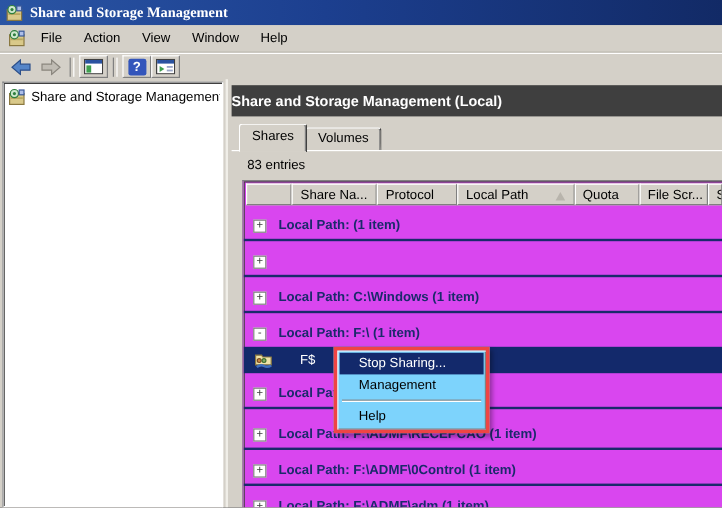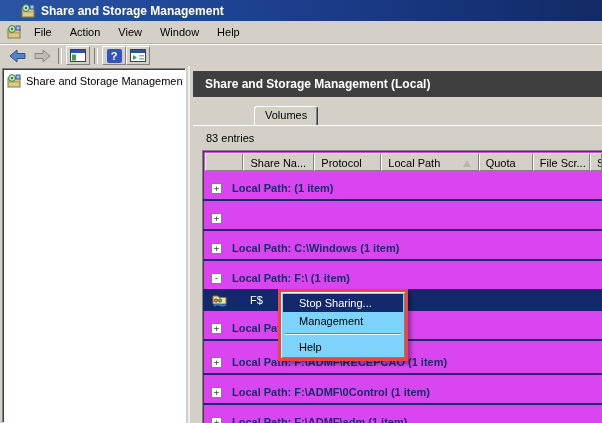--- a/index.html
+++ b/index.html
@@ -4,21 +4,21 @@
 <style>
   html,body{margin:0;padding:0;background:#808080;}
   #window{
     position:relative;width:602px;height:423px;overflow:hidden;
     background:#d4d0c8;font-family:"Liberation Sans",sans-serif;font-size:11px;color:#000;
     -webkit-font-smoothing:none;
   }
   
   .titlebar{position:absolute;left:0;top:0;right:0;height:21px;
     background:linear-gradient(to right,#2a55a4 0%,#1c3f8f 45%,#122a66 100%);
-    display:flex;align-items:center;padding-left:20px;}
+    display:flex;align-items:center;padding-left:4px;font-family:Liberation Serif, serif;}
   .titlebar .ttl{color:#fff;font-weight:bold;font-size:12px;margin-left:5px;white-space:nowrap;}
   
   .menubar{position:absolute;left:0;top:21px;right:0;height:22px;background:#d4d0c8;
     border-bottom:1px solid #b5b1a9;display:flex;align-items:center;padding-left:3px;}
   .menu-item{padding:3px 9px;cursor:default;}
   
   .toolbar{position:absolute;left:0;top:44px;right:0;height:21px;background:#d4d0c8;
     border-top:1px solid #fff;display:flex;align-items:center;padding-left:6px;}
   .tb-btn{width:24px;height:18px;display:flex;align-items:center;justify-content:center;}
   .tb-btn.raised{border:1px solid;border-color:#fff #808080 #808080 #fff;width:22px;height:17px;background:#d4d0c8;}
@@ -27,21 +27,21 @@
     display:flex;align-items:center;justify-content:center;border-radius:2px;}
   
   .tree{position:absolute;left:2px;top:68px;width:182px;bottom:0;background:#fff;
     border:1px solid;border-color:#808080 #fff #fff #808080;
     box-shadow:inset 1px 1px 0 #404040;overflow:hidden;}
   .tree-item{display:flex;align-items:center;padding:4px 2px 2px 3px;white-space:nowrap;overflow:hidden;}
   .tree-item .lbl{margin-left:4px;overflow:hidden;white-space:nowrap;}
   
   .rp-edge{position:absolute;left:188px;top:66px;width:2px;bottom:0;background:#f0eee8;}
   .pane-header{position:absolute;left:193px;top:71px;right:0;height:26px;background:#3f3f3f;
-    color:#fff;font-weight:bold;font-size:12px;line-height:26px;padding-left:12px;white-space:nowrap;}
+    color:#fff;font-weight:bold;font-size:12px;line-height:26px;padding-left:0;white-space:nowrap;}
   .tab{position:absolute;background:#d4d0c8;border:1px solid;border-color:#fff #404040 #d4d0c8 #fff;
     border-radius:3px 3px 0 0;box-shadow:inset -1px 0 0 #808080;padding:0 10px;cursor:default;}
   .tab-shares{left:199px;top:103px;height:22px;line-height:21px;z-index:3;}
   .tab-volumes{left:254px;top:106px;height:18px;line-height:17px;z-index:1;}
   .tab-line{position:absolute;left:193px;top:125px;right:0;height:1px;background:#fff;z-index:2;}
   .entries{position:absolute;left:206px;top:132px;}
   
   .list{position:absolute;left:202px;top:150px;right:0;bottom:0;background:#d946ef;
     border-left:1px solid #808080;border-top:1px solid #808080;
     box-shadow:inset 1px 1px 0 #404040;overflow:hidden;}
@@ -147,20 +147,21 @@
         <rect x="10" y="2" width="4" height="4" fill="#aebfe8" stroke="#3a5a9a"></rect>
       </svg>
       <span class="lbl">Share and Storage Management (</span>
     </div>
   </div>
 
   <div class="rp-edge"></div>
 
   <div class="pane-header">Share and Storage Management (Local)</div>
 
+  <div class="tab tab-shares">Shares</div>
   <div class="tab tab-volumes">Volumes</div>
   <div class="tab-line"></div>
 
   <div class="entries">83 entries</div>
 
   <div class="list">
     <div class="lv-header">
       <div class="lv-col c0"></div>
       <div class="lv-col c1">Share Na...</div>
       <div class="lv-col c2">Protocol</div>

